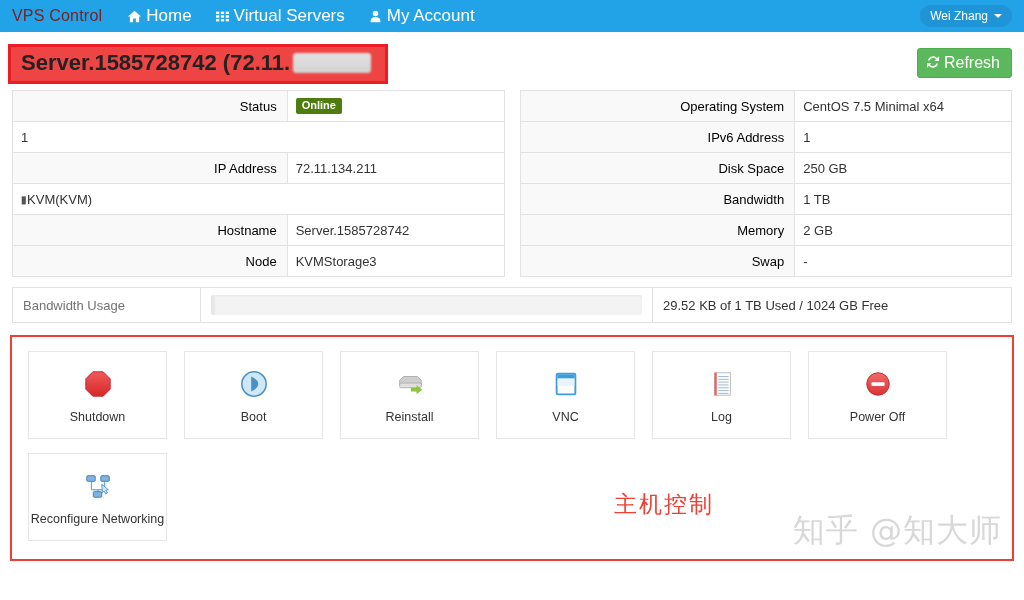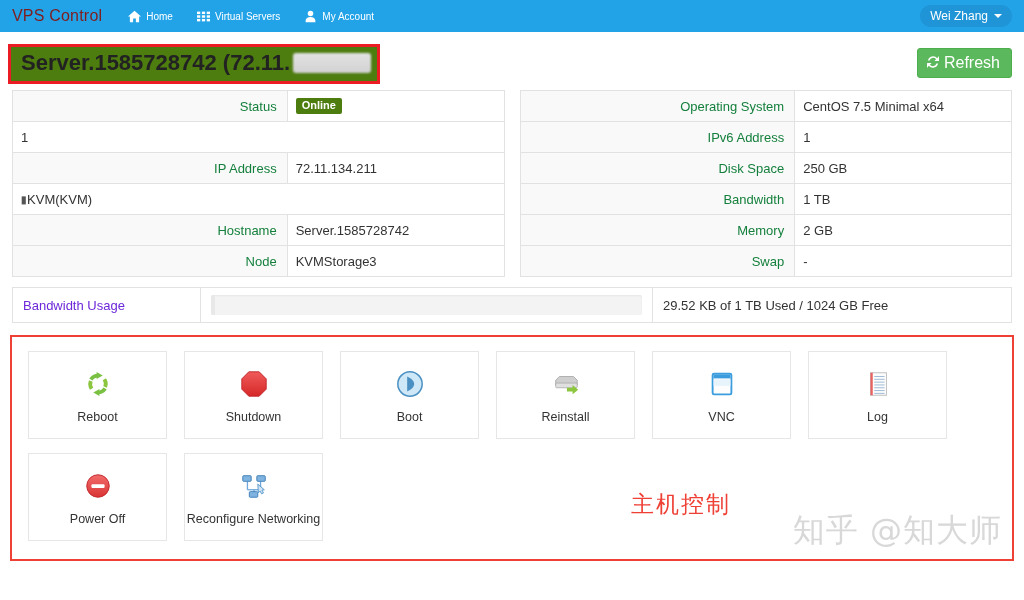--- a/index.html
+++ b/index.html
@@ -26,21 +26,21 @@
     font-size: 16px;
     font-weight: 400;
     letter-spacing: .2px;
     margin-right: 26px;
     white-space: nowrap;
   }
   .nav-links { display: flex; align-items: center; gap: 24px; }
   .nav-item {
     display: flex; align-items: center; gap: 5px;
     color: #ffffff;
-    font-size: 10px;
+    font-size: 17px;
     white-space: nowrap;
     cursor: pointer;
   }
   .nav-item svg { display: block; }
   .user-menu {
     position: absolute; right: 12px; top: 50%;
     transform: translateY(-50%);
     background: #1f94d6;
     color: #ffffff;
     font-size: 12px;
@@ -61,22 +61,22 @@
   .page-head {
     position: relative;
     height: 46px;
     margin-top: 10px;
     padding: 0 12px;
   }
   .title-box {
     position: absolute;
     left: 8px; top: 2px;
     border: 3px solid #ec1c24;
-    padding: 3px 4px 5px 10px;
-    background: #4d7c0f;
+    padding: 3px 12px 5px 10px;
+    background: #ef4444;
     display: flex; align-items: center;
   }
   .title-text {
     font-size: 22px;
     font-weight: bold;
     color: #222222;
     white-space: nowrap;
     line-height: 1.2;
   }
   .redaction {
@@ -119,21 +119,21 @@
     border-bottom: 1px solid #e2e2e2;
     min-height: 31px;
   }
   .cell-label {
     width: 56%;
     background: #f9f9f9;
     border-right: 1px solid #e2e2e2;
     text-align: right;
     padding: 7px 10px 7px 8px;
     font-size: 13px;
-    color: #15803d;
+    color: #000000;
     display: flex; align-items: center; justify-content: flex-end;
     white-space: nowrap;
   }
   .cell-value {
     flex: 1;
     padding: 7px 8px;
     font-size: 13px;
     color: #333333;
     display: flex; align-items: center;
     white-space: nowrap;
@@ -164,21 +164,21 @@
     display: flex;
     height: 36px;
     align-items: stretch;
   }
   .bw-label {
     width: 188px;
     border-right: 1px solid #e2e2e2;
     display: flex; align-items: center;
     padding: 0 10px;
     font-size: 13px;
-    color: #6d28d9;
+    color: #737373;
     white-space: nowrap;
   }
   .bw-bar-cell {
     width: 452px;
     border-right: 1px solid #e2e2e2;
     display: flex; align-items: center;
     padding: 0 10px;
   }
   .bw-track {
     width: 100%;
@@ -232,21 +232,21 @@
     height: 34px;
     display: flex; align-items: center; justify-content: center;
   }
   .action-label {
     font-size: 12.5px;
     color: #333333;
     white-space: nowrap;
   }
   .annotation-cn {
     position: absolute;
-    left: 619px;
+    left: 602px;
     top: 152px;
     font-size: 23px;
     color: #ef4036;
     letter-spacing: 2px;
     font-family: "DejaVu Sans", sans-serif;
     white-space: nowrap;
   }
   .watermark {
     position: absolute;
     right: 10px;
@@ -389,33 +389,20 @@
     <div class="bw-track">
       <div class="bw-fill" id="bw-fill" style="width: 1%;"></div>
     </div>
   </div>
   <div class="bw-text">29.52 KB of 1 TB Used / 1024 GB Free</div>
 </div>
 
 <div class="actions-wrap">
   <div class="actions-grid">
 
-    <div class="action-card">
-      <div class="action-icon">
-        <svg width="30" height="30" viewBox="0 0 32 32">
-          <path fill="#7ac143" d="M16 5a11 11 0 0 0-9.3 5.1l3.4 2.2A7 7 0 0 1 16 9V5z"></path>
-          <path fill="#7ac143" d="M14.5 3.2 21 6.9l-6.5 3.8z"></path>
-          <path fill="#7ac143" d="M16 27a11 11 0 0 0 9.3-5.1l-3.4-2.2A7 7 0 0 1 16 23v4z"></path>
-          <path fill="#7ac143" d="M17.5 28.8 11 25.1l6.5-3.8z"></path>
-          <path fill="#8cc63f" d="M6.5 12a11 11 0 0 0 1 10.2l3.4-2.2a7 7 0 0 1-.7-6.4z"></path>
-          <path fill="#8cc63f" d="M25.5 20a11 11 0 0 0-1-10.2l-3.4 2.2a7 7 0 0 1 .7 6.4z"></path>
-        </svg>
-      </div>
-      <div class="action-label">Reboot</div>
-    </div>
 
     <div class="action-card">
       <div class="action-icon">
         <svg width="30" height="30" viewBox="0 0 32 32">
           <defs>
               <linearGradient id="gRed" x1="0" y1="0" x2="0" y2="1">
             <stop offset="0" stop-color="#f05a5a"></stop>
                 <stop offset="1" stop-color="#d62828"></stop>
           </linearGradient>
             </defs>

